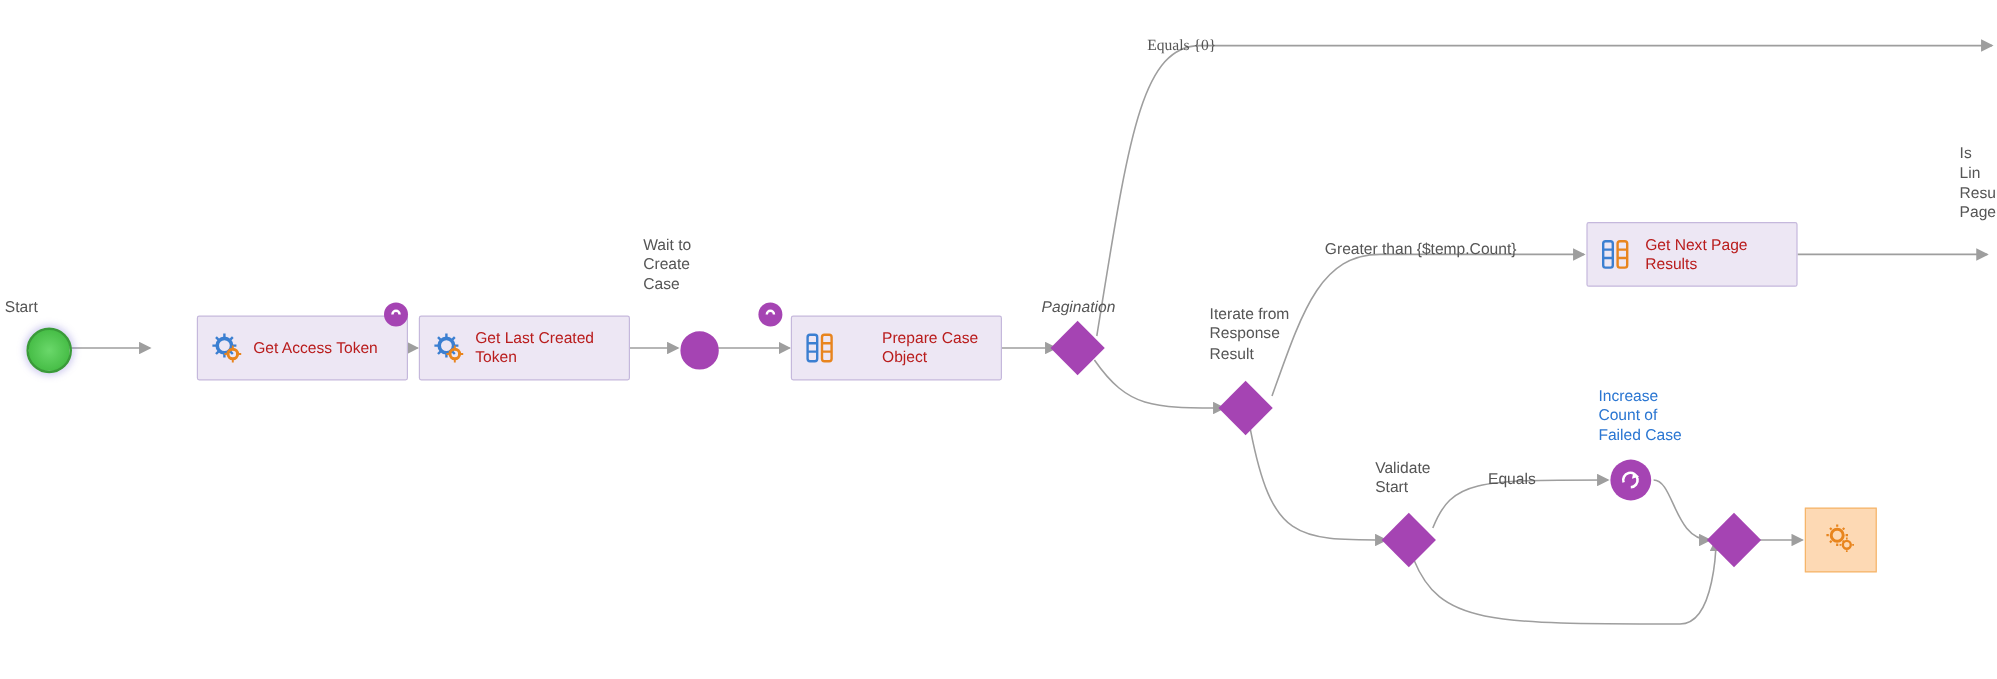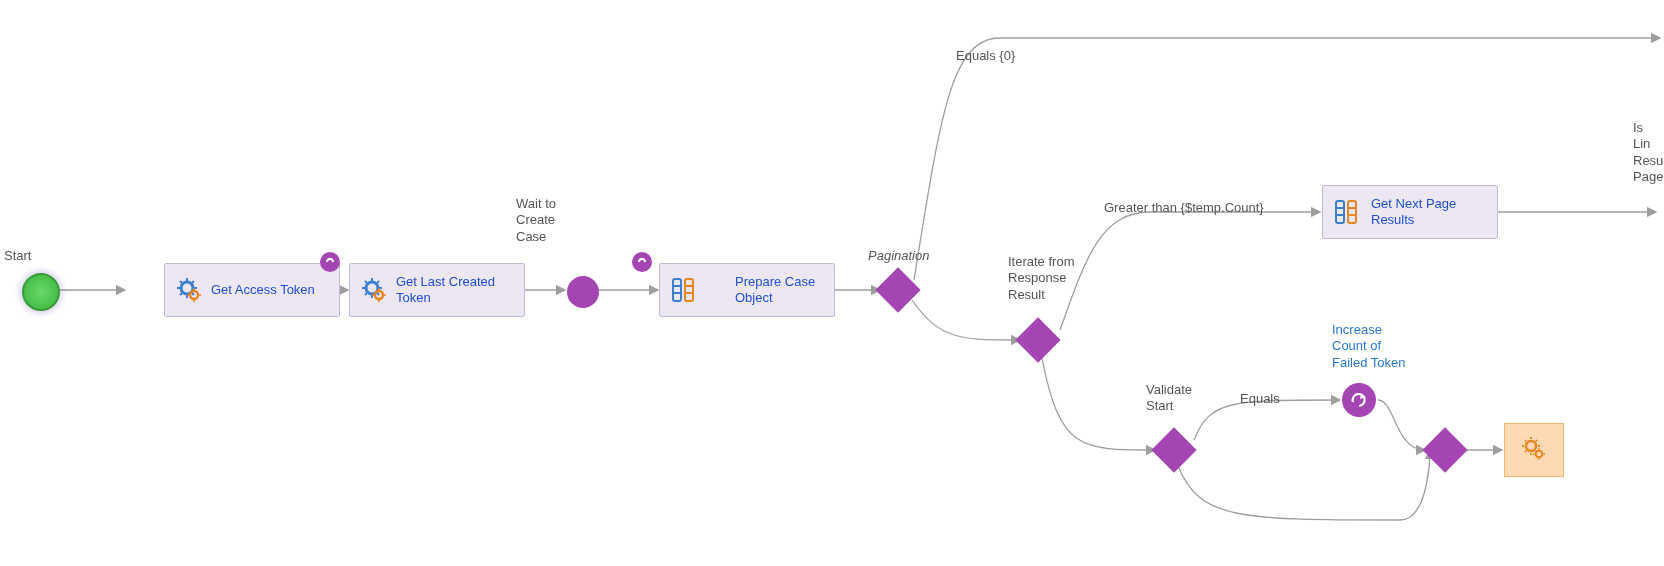--- a/index.html
+++ b/index.html
@@ -56,21 +56,21 @@
     height: 54px;
     border: 1px solid #c5b8dc;
     background: #ede7f4;
     border-radius: 2px;
     display: flex;
     align-items: center;
     padding-left: 10px;
   }
   .task-text {
     font-size: 13px;
-    color: #1d4ed8;
+    color: #b91c1c;
     line-height: 1.25;
     margin-left: 8px;
   }
   .gear-badge {
     position: relative;
     width: 28px;
     height: 28px;
     flex-shrink:0;
   }
   .task-icon-col {
@@ -235,21 +235,21 @@
           <line x1="0" y1="7" x2="2" y2="7"></line>
               <line x1="12" y1="7" x2="14" y2="7"></line>
         </g>
       </g>
     </svg>
   </div>
   <div class="task-text">Get Last
 Created Token</div>
 </div>
 
-<div class="label" style="left:516px; top:196px;">Wait to
+<div class="label" style="left:536px; top:196px;">Wait to
 Create
 Case</div>
 <div class="node" style="left:567px; top:276px;">
   <div class="wait-circle"></div>
 </div>
 
 <div class="node badge-tab" style="left:632px; top:252px;">
   <svg width="12" height="12" viewBox="0 0 12 12">
         <path d="M2 6 A4 4 0 0 1 10 6 L8 6 A2 2 0 0 0 4 6 Z" fill="#fff"></path>
       </svg>
@@ -270,21 +270,21 @@
   </div>
   <div class="task-text">Prepare Case
 Object</div>
 </div>
 
 <div class="label" style="left:868px; top:248px;font-style:italic;">Pagination</div>
 <div class="node" style="left:882px; top:274px;">
   <div class="gateway"></div>
 </div>
 
-<div class="label" style="left:956px; top:48px;">Equals {0}</div>
+<div class="label" style="left:956px; top:30px;font-family:Liberation Serif, serif;">Equals {0}</div>
 
 <div class="label" style="left:1008px; top:254px;">Iterate from
 Response
 Result</div>
 <div class="node" style="left:1022px; top:324px;">
   <div class="gateway"></div>
 </div>
 
 <div class="label" style="left:1104px; top:200px;">Greater than {$temp.Count}</div>
 
@@ -312,21 +312,21 @@
 <div class="label" style="left:1146px; top:382px;">Validate
 Start</div>
 <div class="node" style="left:1158px; top:434px;">
   <div class="gateway"></div>
 </div>
 
 <div class="label" style="left:1240px; top:391px;">Equals</div>
 
 <div class="label blue" style="left:1332px; top:322px;">Increase
 Count of
-Failed Token</div>
+Failed Case</div>
 
 <div class="node link-circle" style="left:1342px; top:383px;">
   <svg width="20" height="20" viewBox="0 0 20 20">
     <path d="M4 12 A6 6 0 1 1 10 16" fill="none" stroke="#fff" stroke-width="2.2"></path>
     <path d="M12 4 L17 7 L11 9 Z" fill="#fff"></path>
   </svg>
 </div>
 
 <div class="node" style="left:1429px; top:434px;">
   <div class="gateway"></div>

